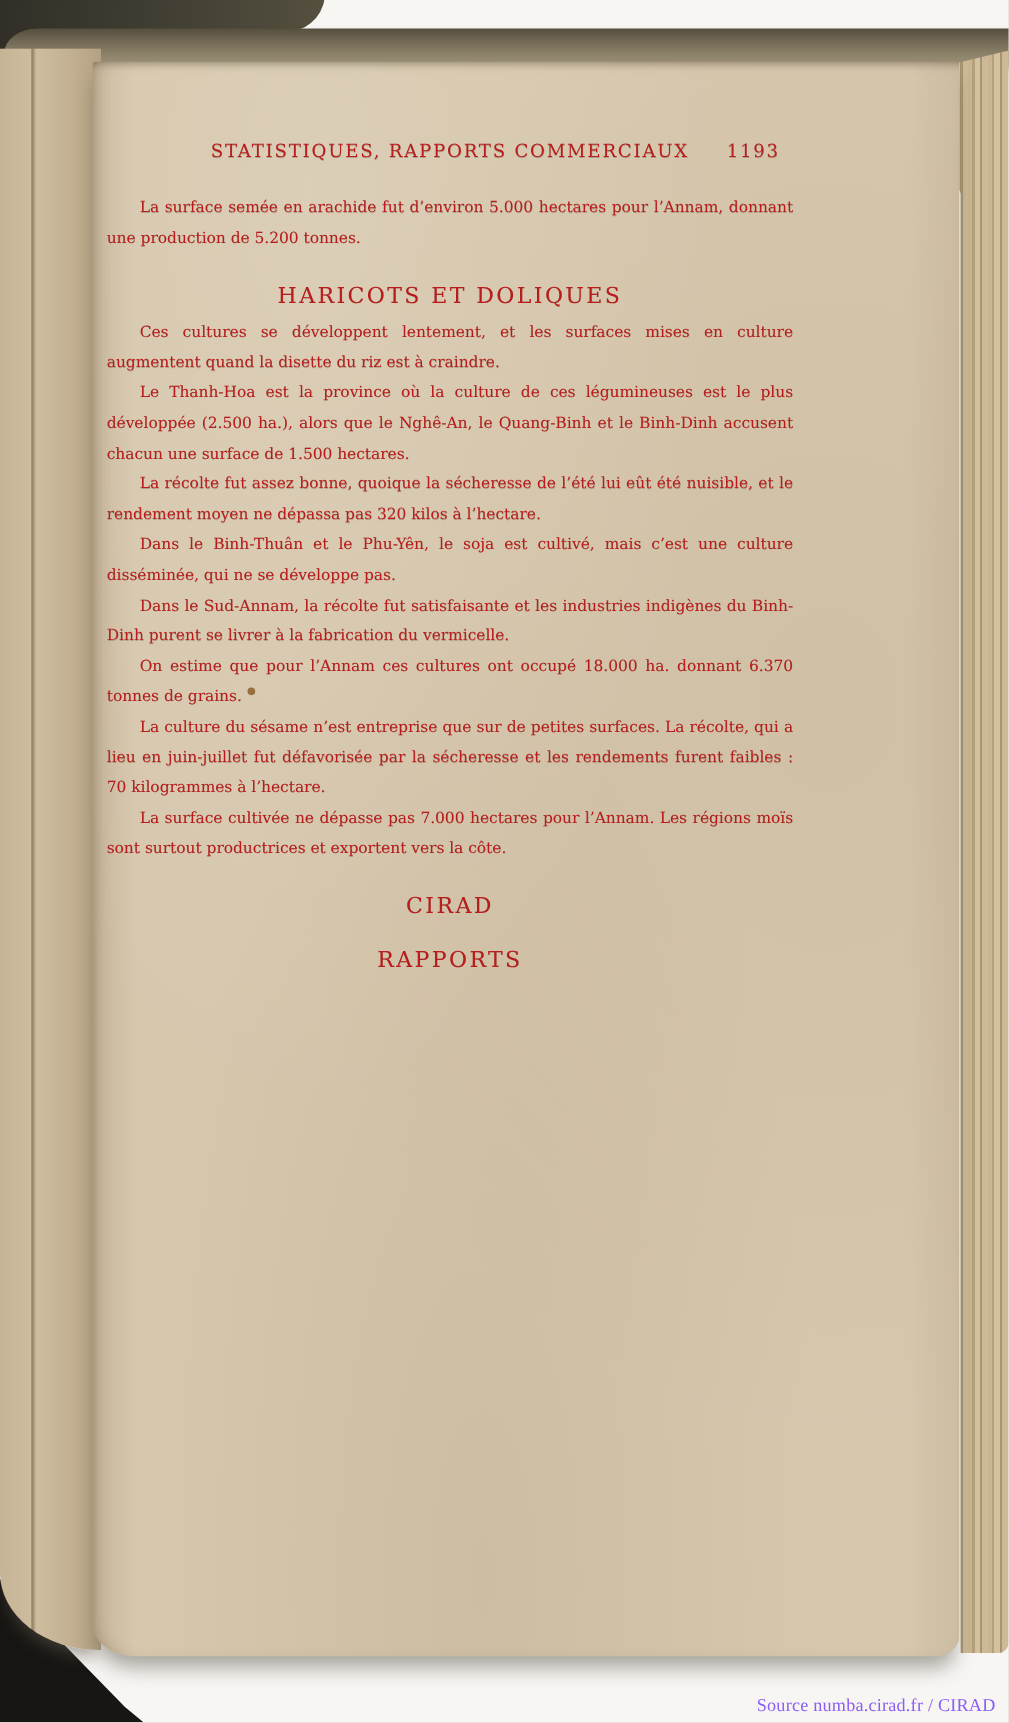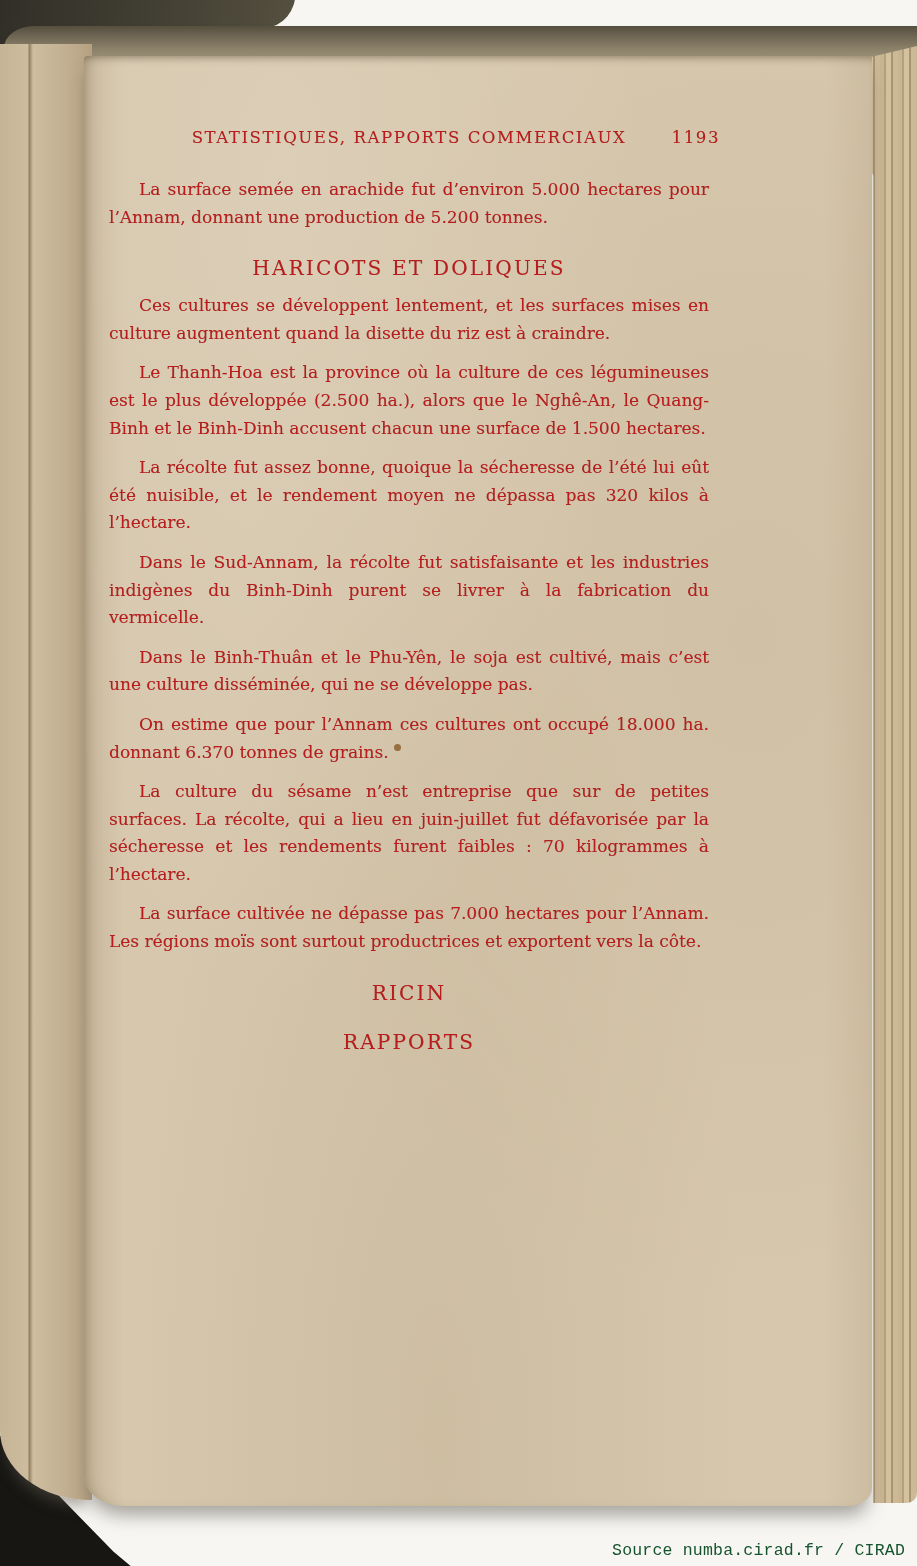--- a/index.html
+++ b/index.html
@@ -79,33 +79,33 @@
 
   
   .content{
     position:absolute;left:97px;top:128px;width:624px;
     color:#b91c1c;z-index:5;
     text-shadow:.3px .3px .4px rgba(76,66,54,.3);
   }
   .running-head{position:relative;height:22px;margin-bottom:26px;
     font-size:16.5px;letter-spacing:1.6px;white-space:nowrap;}
   .rh-title{position:absolute;left:0;right:0;text-align:center;}
-  .rh-page{position:absolute;right:1px;top:0;}
-  .para{margin:12px;text-indent:30px;font-size:17px;line-height:27.6px;
+  .rh-page{position:absolute;right:12px;top:0;}
+  .para{margin:0;text-indent:30px;font-size:14px;line-height:27.6px;
     text-align:justify;}
   .shead{margin:25px 0 9px;text-align:center;font-size:20px;
     letter-spacing:2.2px;font-weight:normal;}
   .ink-spot{display:inline-block;width:7px;height:7px;border-radius:50%;
     background:#8d5f2c;opacity:.85;margin-left:5px;vertical-align:super;}
 
   
   .footer{
     position:absolute;right:12px;bottom:6px;z-index:6;
-    font-family:Liberation Mono, monospace;
-    font-size:16.5px;color:#14532d;letter-spacing:.2px;
+    font-family:Liberation Serif, serif;
+    font-size:16.5px;color:#8b5cf6;letter-spacing:.2px;
   }
 </style>
 </head>
 <body>
 
 <div class="scene">
 
   <div class="binding"></div>
   <div class="top-edge"></div>
   <div class="right-stack"></div>
@@ -119,28 +119,28 @@
       <span class="rh-title">STATISTIQUES, RAPPORTS COMMERCIAUX</span>
       <span class="rh-page">1193</span>
     </div>
 
     <p class="para">La surface semée en arachide fut d’environ 5.000 hectares pour l’Annam, donnant une production de 5.200 tonnes.</p>
 
     <h3 class="shead">HARICOTS ET DOLIQUES</h3>
     <p class="para">Ces cultures se développent lentement, et les surfaces mises en culture augmentent quand la disette du riz est à craindre.</p>
     <p class="para">Le Thanh-Hoa est la province où la culture de ces légumineuses est le plus développée (2.500 ha.), alors que le Nghê-An, le Quang-Binh et le Binh-Dinh accusent chacun une surface de 1.500 hectares.</p>
     <p class="para">La récolte fut assez bonne, quoique la sécheresse de l’été lui eût été nuisible, et le rendement moyen ne dépassa pas 320 kilos à l’hectare.</p>
+    <p class="para">Dans le Binh-Thuân et le Phu-Yên, le soja est cultivé, mais c’est une culture disséminée, qui ne se développe pas.</p>
     <p class="para">Dans le Sud-Annam, la récolte fut satisfaisante et les industries indigènes du Binh-Dinh purent se livrer à la fabrication du vermicelle.</p>
-    <p class="para">Dans le Binh-Thuân et le Phu-Yên, le soja est cultivé, mais c’est une culture disséminée, qui ne se développe pas.</p>
     <p class="para"><span>On estime que pour l’Annam ces cultures ont occupé 18.000 ha. donnant 6.370 tonnes de grains.</span><span class="ink-spot"></span></p>
 
     <p class="para">La culture du sésame n’est entreprise que sur de petites surfaces. La récolte, qui a lieu en juin-juillet fut défavorisée par la sécheresse et les rendements furent faibles : 70 kilogrammes à l’hectare.</p>
     <p class="para">La surface cultivée ne dépasse pas 7.000 hectares pour l’Annam. Les régions moïs sont surtout productrices et exportent vers la côte.</p>
 
-    <h3 class="shead">RICIN</h3>
+    <h3 class="shead">CIRAD</h3>
 
     <h3 class="shead">RAPPORTS</h3>
 
   </div>
 
   <div class="footer">
     <span>Source numba.cirad.fr / CIRAD</span>
   </div>
 
 </div>

